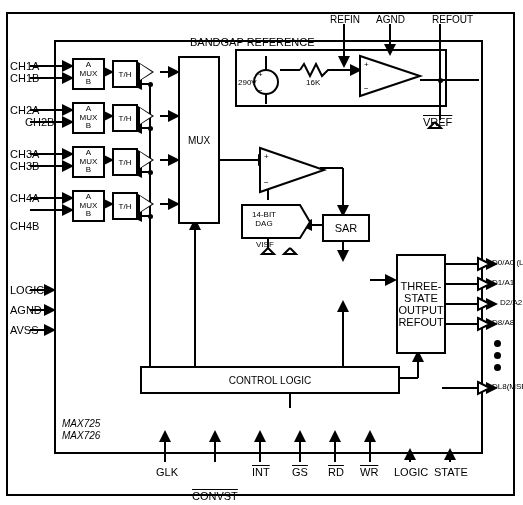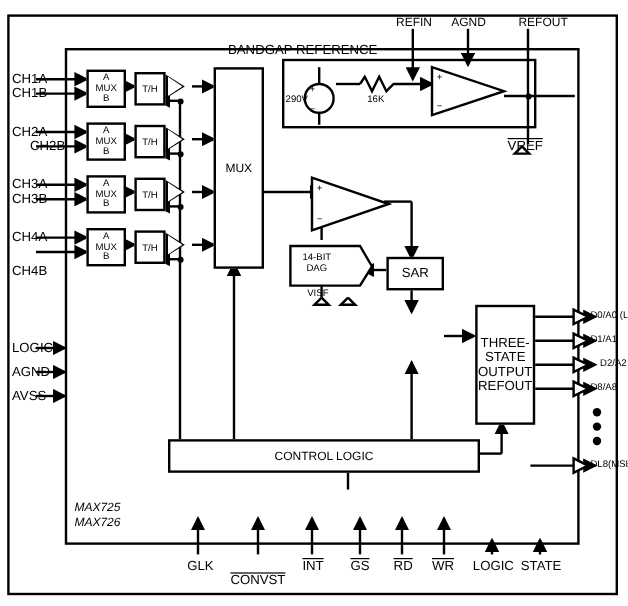--- a/index.html
+++ b/index.html
@@ -237,21 +237,21 @@
   <span class="lbl tiny" style="left:492px;top:382px">DL8(MSB)</span>
 
   <div class="bigdot" style="left:494px;top:340px"></div>
   <div class="bigdot" style="left:494px;top:352px"></div>
   <div class="bigdot" style="left:494px;top:364px"></div>
 
   <span class="lbl" style="left:62px;top:418px;font-style:italic">MAX725</span>
   <span class="lbl" style="left:62px;top:430px;font-style:italic">MAX726</span>
 
   <span class="lbl sm" style="left:156px;top:466px">GLK</span>
-  <span class="lbl sm" style="left:192px;top:478px;text-decoration:overline">CONVST</span>
+  <span class="lbl sm" style="left:192px;top:490px;text-decoration:overline">CONVST</span>
   <span class="lbl sm" style="left:252px;top:466px;text-decoration:overline">INT</span>
   <span class="lbl sm" style="left:292px;top:466px;text-decoration:overline">GS</span>
   <span class="lbl sm" style="left:328px;top:466px;text-decoration:overline">RD</span>
   <span class="lbl sm" style="left:360px;top:466px;text-decoration:overline">WR</span>
   <span class="lbl sm" style="left:394px;top:466px">LOGIC</span>
   <span class="lbl sm" style="left:434px;top:466px">STATE</span>
 
   <div class="dot" style="left:148px;top:82px"></div>
   <div class="dot" style="left:148px;top:126px"></div>
   <div class="dot" style="left:148px;top:170px"></div>

